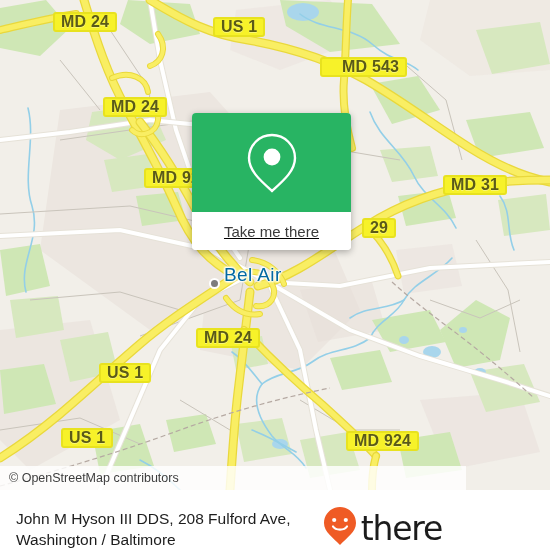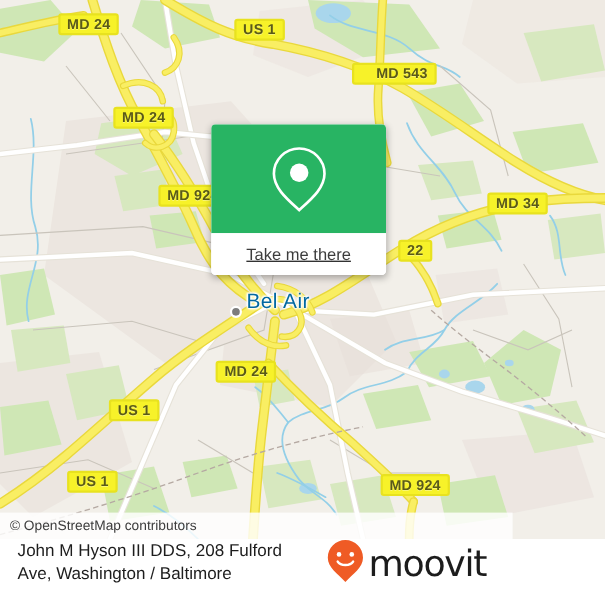--- a/index.html
+++ b/index.html
@@ -32,21 +32,21 @@
   }
   #map-svg { position:absolute; left:0; top:0; }
 
   
   .shield {
     position: absolute;
     background: #f7f229;
     border: 2px solid #e8e21f;
     border-radius: 3px;
     color: #5a5a18;
-    font-size: 13px;
+    font-size: 16px;
     font-weight: bold;
     letter-spacing: .2px;
     padding: 1px 6px 2px 6px;
     line-height: 13px;
     white-space: nowrap;
     box-sizing: border-box;
     text-shadow: 0 1px 0 rgba(255,255,255,.35);
   }
 
   
@@ -118,21 +118,21 @@
     background: rgba(255,255,255,.82);
   }
 
   
   #footer {
     position: absolute;
     left: 0; top: 490px;
     width: 454px; height: 60px;
     background: #ffffff;
     display: flex;
-    align-items: flex-start;
+    align-items: flex-end;
     box-sizing: border-box;
     padding: 0 12px 0 16px;
   }
   #footer-title {
     flex: 1 1 auto;
     font-size: 15.5px;
     line-height: 21px;
     color: #1d1d1d;
     padding-right: 8px;
   }
@@ -318,22 +318,22 @@
 
       <path class="rail" d="M0,486 C60,470 120,452 180,430 C230,412 280,398 330,388"></path>
       <path class="rail" d="M392,282 C412,300 436,318 460,336 C486,356 510,376 534,398"></path>
     </svg>
 
     <div class="shield" style="left:53px; top:12px;">MD 24</div>
     <div class="shield" style="left:213px; top:17px;">US 1</div>
     <div class="shield" style="left:320px; top:57px;padding-left:20px;">MD 543</div>
     <div class="shield" style="left:103px; top:97px;">MD 24</div>
     <div class="shield" style="left:144px; top:168px;">MD 924</div>
-    <div class="shield" style="left:443px; top:175px;">MD 34</div>
-    <div class="shield" style="left:362px; top:218px;">22</div>
+    <div class="shield" style="left:443px; top:175px;">MD 31</div>
+    <div class="shield" style="left:362px; top:218px;">29</div>
     <div class="shield" style="left:196px; top:328px;">MD 24</div>
     <div class="shield" style="left:99px; top:363px;">US 1</div>
     <div class="shield" style="left:61px; top:428px;">US 1</div>
     <div class="shield" style="left:346px; top:431px;">MD 924</div>
 
     <div id="city-dot" style="left:209px; top:278px;"></div>
     <div id="city-label" style="left:224px; top:264px;">Bel Air</div>
 
     <div id="popup-card">
       <div id="popup-top">
@@ -358,17 +358,17 @@
     <div id="footer-title">John M Hyson III DDS, 208 Fulford Ave, Washington / Baltimore</div>
     <div id="moovit-logo">
       <span>
         <svg width="34" height="40" viewBox="0 0 34 40">
           <path d="M17 1 C8.2 1 1 8.2 1 17 C1 26 10 31.5 17 39 C24 31.5 33 26 33 17 C33 8.2 25.8 1 17 1 Z" fill="#ef5b25"></path>
           <circle cx="11.2" cy="14" r="2.1" fill="#ffffff"></circle>
           <circle cx="22.8" cy="14" r="2.1" fill="#ffffff"></circle>
           <path d="M10 20.5 C12.6 24.6 21.4 24.6 24 20.5" fill="none" stroke="#ffffff" stroke-width="2.2" stroke-linecap="round"></path>
         </svg>
       </span>
-      <span id="moovit-wordmark">moovit</span>
+      <span id="moovit-wordmark">there</span>
     </div>
   </div>
 
 </div>
 
 </body></html>

